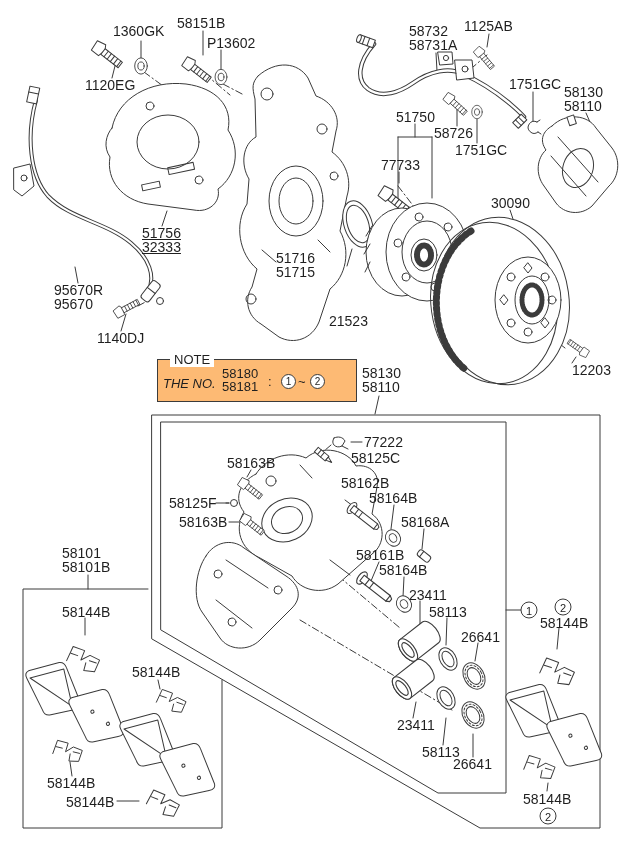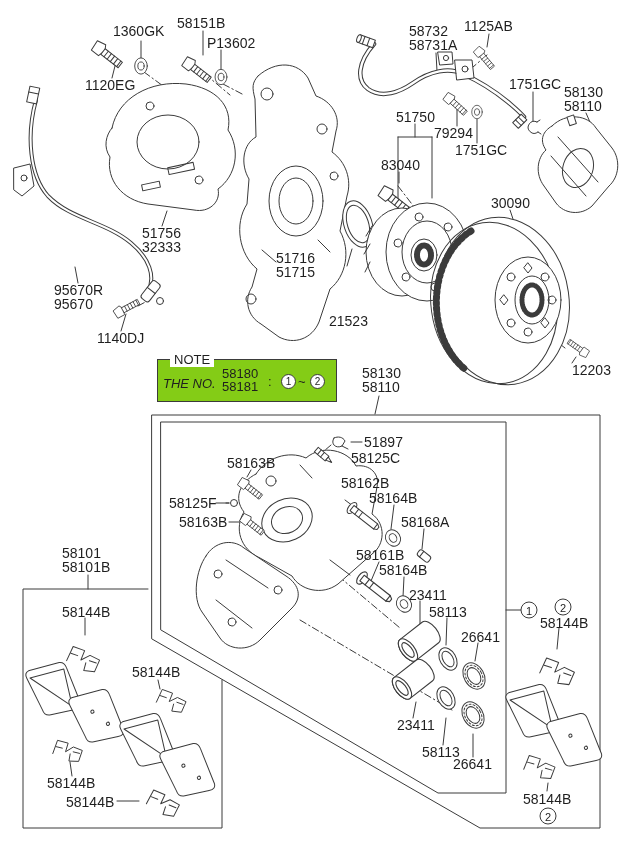--- a/index.html
+++ b/index.html
@@ -4,22 +4,22 @@
 <style>
   html,body{margin:0;padding:0;background:#fff;}
   #stage{position:relative;width:629px;height:848px;background:#ffffff;overflow:hidden;
          font-family:"Liberation Sans",sans-serif;}
   #art{position:absolute;left:0;top:0;}
   .lbl{position:absolute;font-size:14px;line-height:14px;color:#1f1f1f;white-space:nowrap;
        letter-spacing:0px;}
   .marker{position:absolute;width:17px;height:17px;border:1.4px solid #3b3b3b;border-radius:50%;
           background:#fff;color:#1f1f1f;font-size:11px;line-height:16px;text-align:center;
           transform:translate(-50%,-50%);box-sizing:border-box;}
-  .note{position:absolute;left:157px;top:359px;width:180px;height:43px;
-        border:1.4px solid #3b3b3b;background:#84cc16;box-sizing:border-box;}
+  .note{position:absolute;left:157px;top:359px;width:200px;height:43px;
+        border:1.4px solid #3b3b3b;background:#fdba74;box-sizing:border-box;}
   .note-legend{position:absolute;left:12px;top:-8px;background:#fff;padding:0 4px;
                font-size:13px;color:#1f1f1f;}
   .note-prefix{position:absolute;left:5px;top:16px;font-size:13px;color:#1f1f1f;font-style:italic;}
   .note-nums{position:absolute;left:64px;top:7px;font-size:13px;line-height:13px;color:#1f1f1f;}
   .note-colon{position:absolute;left:110px;top:14px;font-size:13px;color:#1f1f1f;}
   .circ{position:absolute;width:15px;height:15px;border:1.2px solid #3b3b3b;border-radius:50%;
         background:#fff;font-size:10px;line-height:14px;text-align:center;color:#1f1f1f;
         box-sizing:border-box;}
   .note-tilde{position:absolute;left:140px;top:14px;font-size:13px;color:#1f1f1f;}
 </style>
@@ -425,36 +425,36 @@
         <div>1751GC</div>
       </div>
       <div class="lbl" style="left: 564px; top: 85px;">
         <div>58130</div>
         <div>58110</div>
       </div>
       <div class="lbl" style="left: 396px; top: 110px;">
         <div>51750</div>
       </div>
       <div class="lbl" style="left: 434px; top: 126px;">
-        <div>79294</div>
+        <div>58726</div>
       </div>
       <div class="lbl" style="left: 455px; top: 143px;">
         <div>1751GC</div>
       </div>
       <div class="lbl" style="left: 381px; top: 158px;">
-        <div>83040</div>
+        <div>77733</div>
       </div>
       <div class="lbl" style="left: 491px; top: 196px;">
         <div>30090</div>
       </div>
       <div class="lbl" style="left: 276px; top: 251px;">
         <div>51716</div>
         <div>51715</div>
       </div>
-      <div class="lbl" style="left: 142px; top: 226px;">
+      <div class="lbl" style="left: 142px; top: 226px; text-decoration: underline;">
         <div>51756</div>
         <div>32333</div>
       </div>
       <div class="lbl" style="left: 329px; top: 266px; margin-top: 48px;">
         <div>21523</div>
       </div>
       <div class="lbl" style="left: 54px; top: 283px;">
         <div>95670R</div>
         <div>95670</div>
       </div>
@@ -462,21 +462,21 @@
         <div>1140DJ</div>
       </div>
       <div class="lbl" style="left: 572px; top: 363px;">
         <div>12203</div>
       </div>
       <div class="lbl" style="left: 362px; top: 366px;">
         <div>58130</div>
         <div>58110</div>
       </div>
       <div class="lbl" style="left: 364px; top: 435px;">
-        <div>51897</div>
+        <div>77222</div>
       </div>
       <div class="lbl" style="left: 351px; top: 451px;">
         <div>58125C</div>
       </div>
       <div class="lbl" style="left: 227px; top: 456px;">
         <div>58163B</div>
       </div>
       <div class="lbl" style="left: 169px; top: 496px; text-align: center;">
         <div>58125F</div>
       </div>

